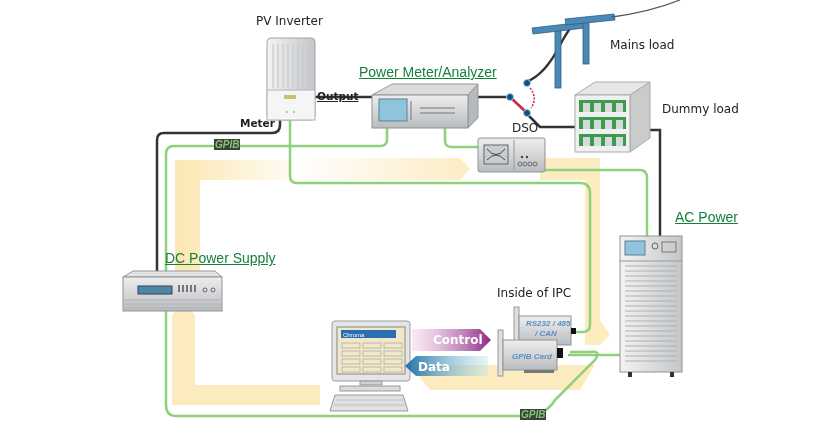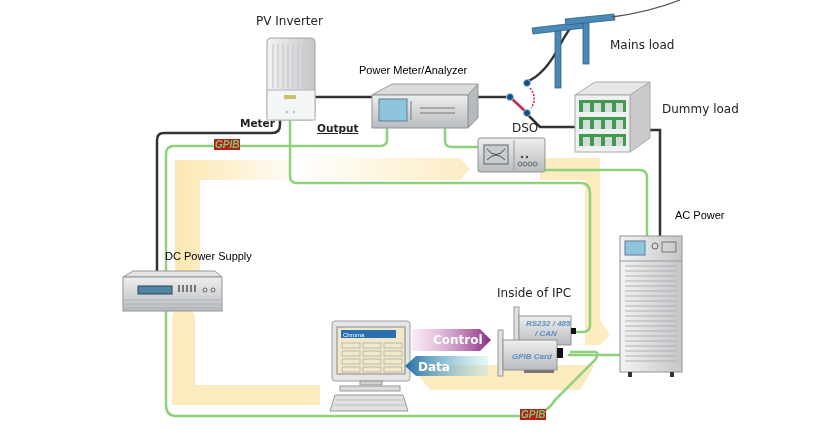--- a/index.html
+++ b/index.html
@@ -1,22 +1,22 @@
 <!DOCTYPE html>
 <html><head>
 <meta charset="utf-8">
 <style>
   html,body{margin:0;padding:0;background:#fff;}
   body{width:835px;height:438px;position:relative;overflow:hidden;font-family:"Liberation Sans",sans-serif;}
   #stage{position:absolute;left:0;top:0;width:835px;height:438px;}
   .lbl{position:absolute;font-size:12px;white-space:nowrap;}
   .lbl.dark{color:#222;font-weight:normal;font-family:"DejaVu Sans",sans-serif;font-size:12px;}
-  .lbl.blue{color:#000000;font-size:11px;}
+  .lbl.blue{color:#15803d;font-size:14px;text-decoration:underline;}
   .lbl.small{font-size:10.5px;color:#222;font-weight:bold;font-family:"DejaVu Sans",sans-serif;}
-  .lbl.gpib{color:#7ec86b;font-style:italic;font-weight:bold;font-size:10px;background:#b91c1c;padding:0 1px;}
+  .lbl.gpib{color:#7ec86b;font-style:italic;font-weight:bold;font-size:10px;background:#404040;padding:0 1px;}
   .card-text{font-style:italic;font-weight:bold;fill:#5b8fc4;font-size:8px;font-family:"Liberation Sans",sans-serif;}
   .arrow-text{font-weight:bold;fill:#fff;font-size:12px;font-family:"DejaVu Sans",sans-serif;}
 </style>
 </head>
 <body>
 
 <svg id="stage" width="835" height="438" viewBox="0 0 835 438">
   <defs>
     <linearGradient id="yelH" x1="0" x2="1" y1="0" y2="0">
       <stop offset="0" stop-color="#fbe3a4" stop-opacity="0.95"></stop>
@@ -254,21 +254,21 @@
     <rect x="498" y="330" width="5" height="46" fill="#dedfe0" stroke="#999"></rect>
     <rect x="503" y="340" width="54" height="30" fill="url(#metal)" stroke="#8f9397"></rect>
     <rect x="524" y="370" width="30" height="3" fill="#777"></rect>
     <rect x="557" y="348" width="6" height="10" fill="#111"></rect>
     <text x="512" y="359" class="card-text">GPIB Card</text>
   </g>
 </svg>
 
 <div class="lbl dark" style="left:256px;top:14px;">PV Inverter</div>
 <div class="lbl small" style="left:240px;top:117px;">Meter</div>
-<div class="lbl small" style="left:317px;top:122px;text-decoration:underline;">Output</div>
+<div class="lbl small" style="left:317px;top:90px;text-decoration:underline;">Output</div>
 <div class="lbl blue" style="left:359px;top:64px;">Power Meter/Analyzer</div>
 <div class="lbl dark" style="left:610px;top:38px;">Mains load</div>
 <div class="lbl dark" style="left:662px;top:102px;">Dummy load</div>
 <div class="lbl dark" style="left:512px;top:121px;">DSO</div>
 <div class="lbl blue" style="left:675px;top:209px;">AC Power</div>
 <div class="lbl blue" style="left:165px;top:250px;">DC Power Supply</div>
 <div class="lbl dark" style="left:497px;top:286px;">Inside of IPC</div>
 <div class="lbl gpib" style="left:214px;top:139px;">GPIB</div>
 <div class="lbl gpib" style="left:520px;top:409px;">GPIB</div>
 

